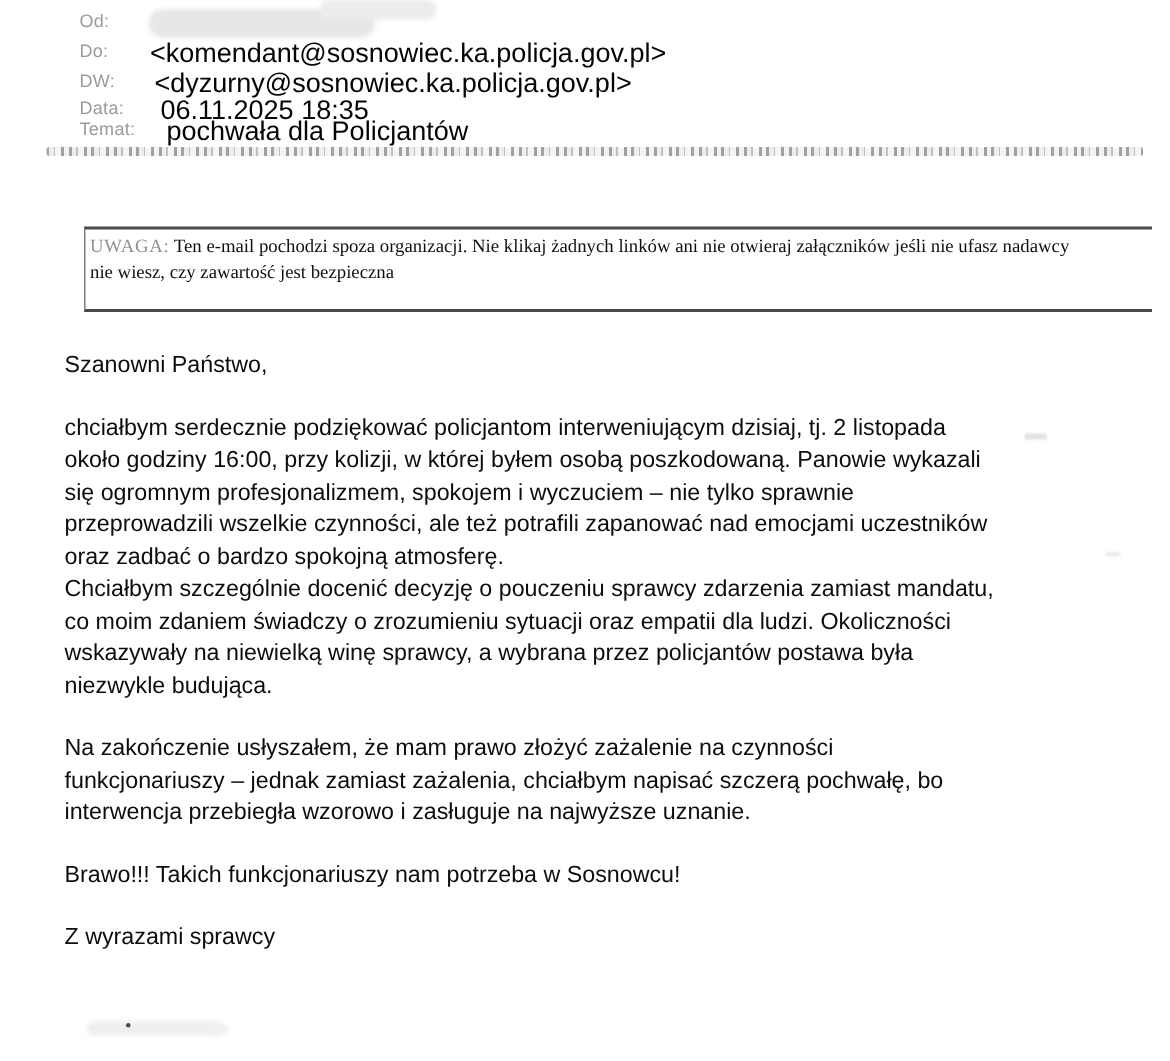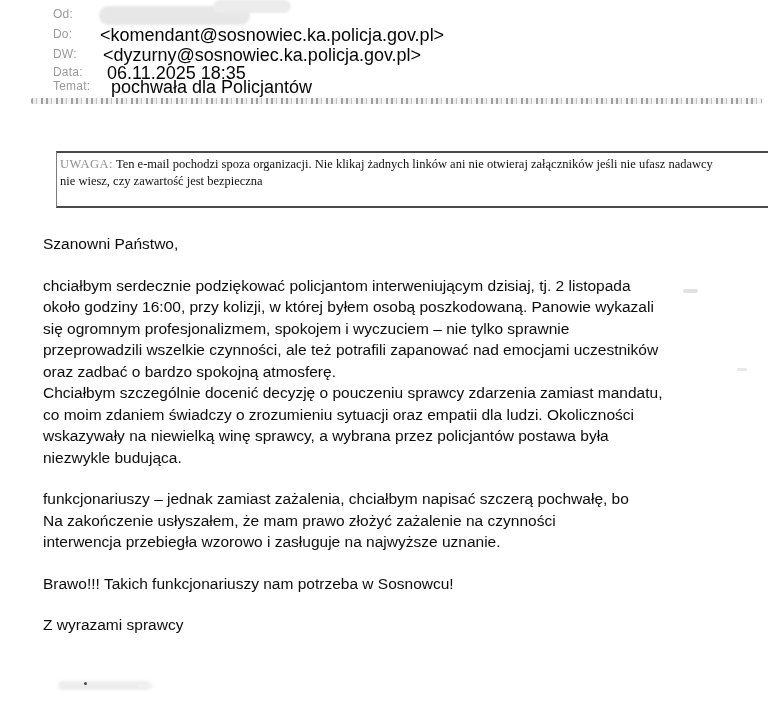--- a/index.html
+++ b/index.html
@@ -106,22 +106,22 @@
         <div class="line">około godziny 16:00, przy kolizji, w której byłem osobą poszkodowaną. Panowie wykazali</div>
         <div class="line">się ogromnym profesjonalizmem, spokojem i wyczuciem – nie tylko sprawnie</div>
         <div class="line">przeprowadzili wszelkie czynności, ale też potrafili zapanować nad emocjami uczestników</div>
         <div class="line">oraz zadbać o bardzo spokojną atmosferę.</div>
         <div class="line">Chciałbym szczególnie docenić decyzję o pouczeniu sprawcy zdarzenia zamiast mandatu,</div>
         <div class="line">co moim zdaniem świadczy o zrozumieniu sytuacji oraz empatii dla ludzi. Okoliczności</div>
         <div class="line">wskazywały na niewielką winę sprawcy, a wybrana przez policjantów postawa była</div>
         <div class="line">niezwykle budująca.</div>
       </div>
       <div class="block">
+        <div class="line">Na zakończenie usłyszałem, że mam prawo złożyć zażalenie na czynności</div>
         <div class="line">funkcjonariuszy – jednak zamiast zażalenia, chciałbym napisać szczerą pochwałę, bo</div>
-        <div class="line">Na zakończenie usłyszałem, że mam prawo złożyć zażalenie na czynności</div>
         <div class="line">interwencja przebiegła wzorowo i zasługuje na najwyższe uznanie.</div>
       </div>
       <div class="block">
       </div>
       <div class="block">
         <div class="line">Brawo!!! Takich funkcjonariuszy nam potrzeba w Sosnowcu!</div>
       </div>
       <div class="block">
         <div class="line">Z wyrazami sprawcy</div>
       </div>

